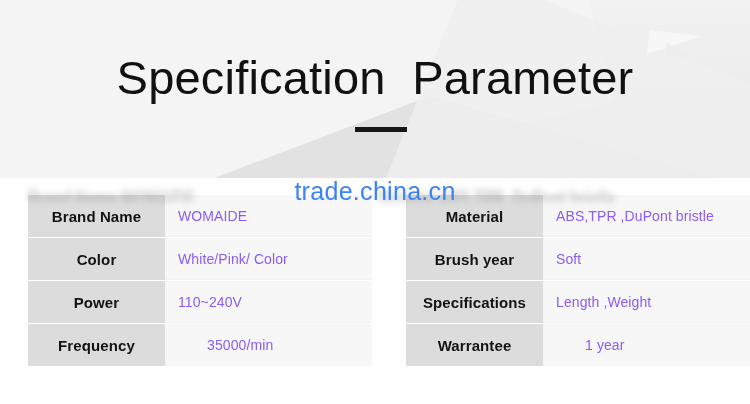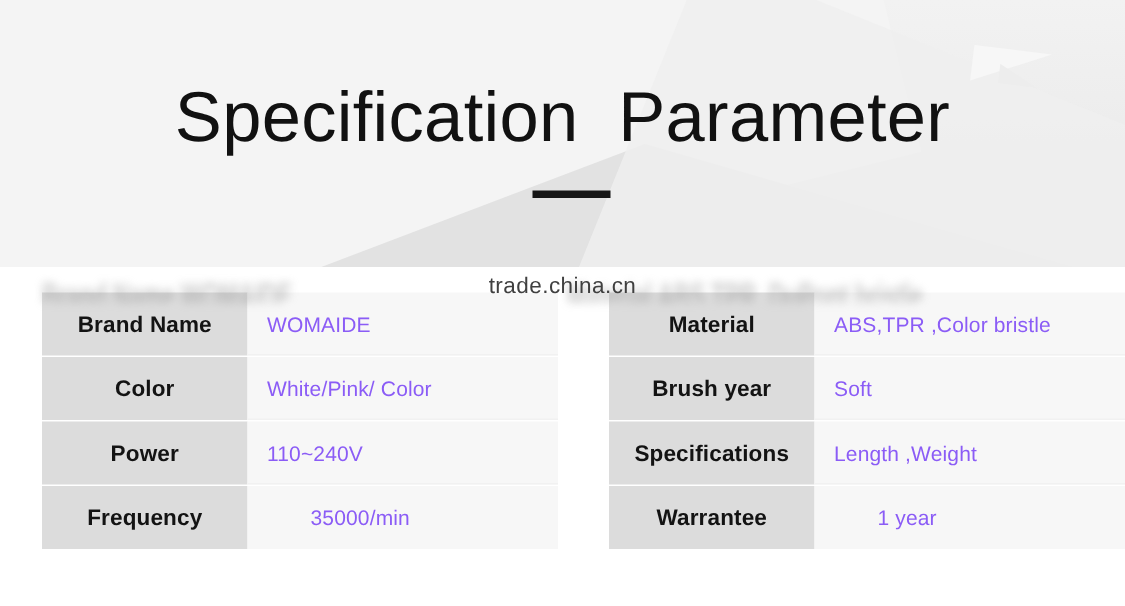--- a/index.html
+++ b/index.html
@@ -127,23 +127,23 @@
     background: #161616;
   }
 
   
   .watermark {
     position: absolute;
     left: 0;
     top: 179px;
     width: 750px;
     text-align: center;
-    font-size: 15px;
+    font-size: 25px;
     line-height: 24px;
-    color: #404040;
+    color: #3b82f6;
     letter-spacing: .3px;
     z-index: 6;
     pointer-events: none;
     user-select: none;
   }
 
   
   .ghost-band {
     position: absolute;
     top: 186px;
@@ -263,21 +263,21 @@
           <div class="cell-value">110~240V</div>
         </div>
         <div class="spec-row">
           <div class="cell-label">Frequency</div>
           <div class="cell-value">35000/min</div>
         </div>
       </div>
     <div class="spec-table table-right" id="table-right">
         <div class="spec-row">
           <div class="cell-label">Material</div>
-          <div class="cell-value">ABS,TPR ,Color bristle</div>
+          <div class="cell-value">ABS,TPR ,DuPont bristle</div>
         </div>
         <div class="spec-row">
           <div class="cell-label">Brush year</div>
           <div class="cell-value">Soft</div>
         </div>
         <div class="spec-row">
           <div class="cell-label">Specifications</div>
           <div class="cell-value">Length ,Weight</div>
         </div>
         <div class="spec-row">

